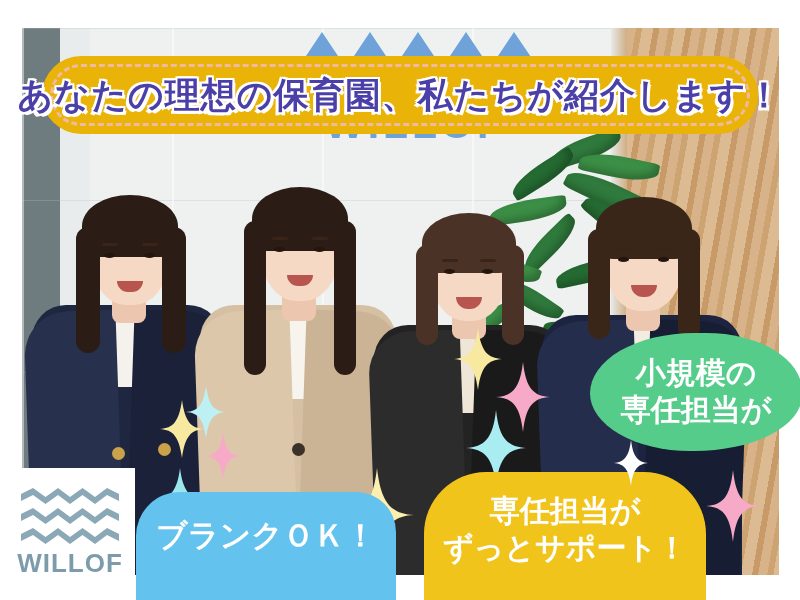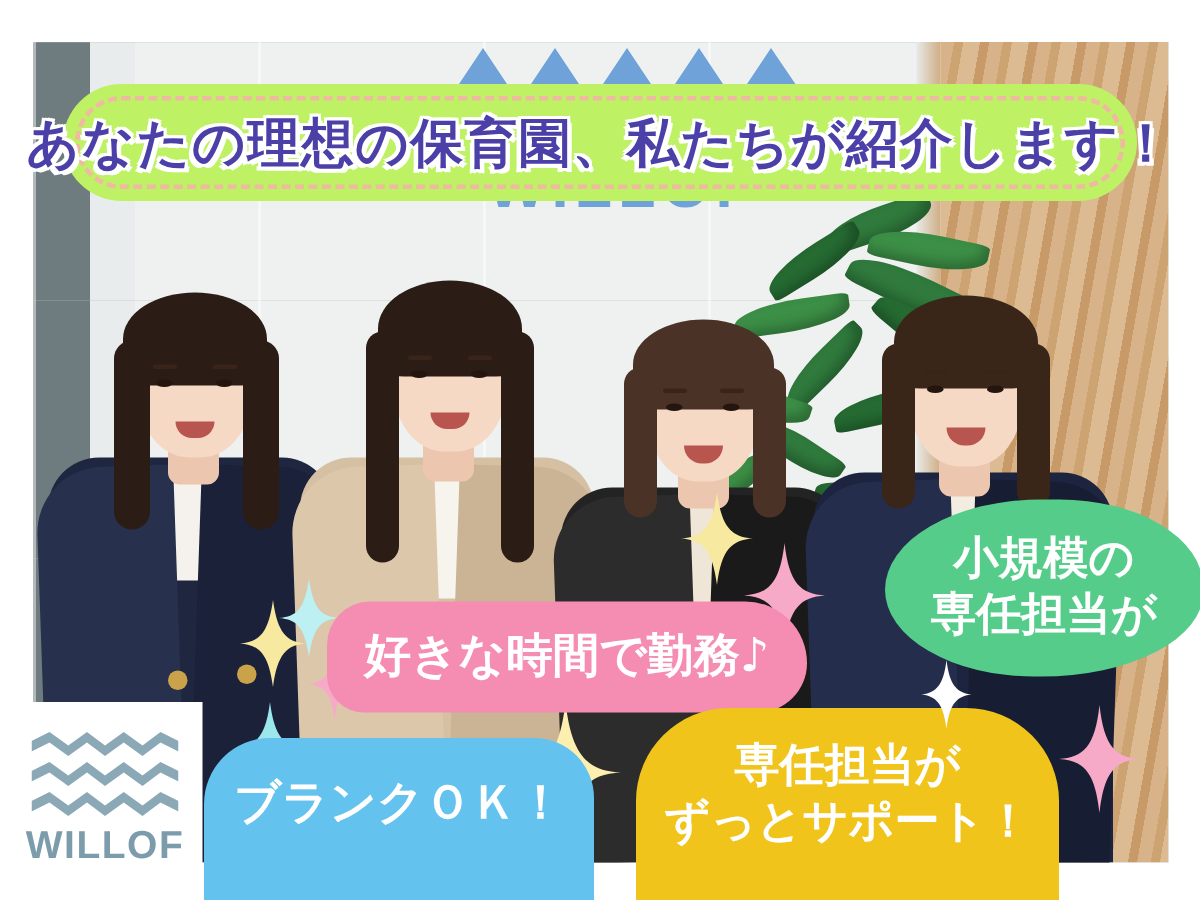--- a/index.html
+++ b/index.html
@@ -66,21 +66,21 @@
   .body { position:absolute; border-radius:34px 34px 0 0; }
   .shirt { position:absolute; border-radius:50% 50% 0 0; }
   .neck  { position:absolute; background:#ecc6ae; }
   .eye { position:absolute; width:11px; height:5px; background:#24150f; border-radius:50%; }
   .brow { position:absolute; width:16px; height:3px; background:#3a2419; border-radius:3px; }
   .mouth { position:absolute; background:#b8554f; border-radius:0 0 14px 14px; }
 
   
   .banner {
     position:absolute; left:42px; top:56px; width:716px; height:78px;
-    background:#bef264; border-radius:40px;
+    background:#eab308; border-radius:40px;
     display:flex; align-items:center; justify-content:center;
   }
   .banner:before{
     content:""; position:absolute; left:8px; top:8px; right:8px; bottom:8px;
     border:3px dashed #f0b9a1; border-radius:33px;
   }
   .banner-text{
     position:relative; color:#4b3fa8; font-size:35px; font-weight:700;
     letter-spacing:1px; white-space:nowrap;
     text-shadow:
@@ -275,23 +275,20 @@
 
   <svg class="spark" style="left:706px; top:470px; width:54px; height:72px;" viewBox="0 0 54 72">
     <path d="M27 0 C30 28 38 35 54 36 C38 37 30 44 27 72 C24 44 16 37 0 36 C16 35 24 28 27 0Z" fill="#f7a9c8"></path>
   </svg>
 
   <div class="bubble bubble-green">
     <span>小規模の
 専任担当が</span>
   </div>
 
-  <div class="bubble bubble-pink">
-    <span>好きな時間で勤務♪</span>
-  </div>
 
   <div class="bubble bubble-yellow">
     <span>専任担当が
 ずっとサポート！</span>
   </div>
 
   <div class="bubble bubble-blue">
     <span>ブランクＯＫ！</span>
   </div>
 

